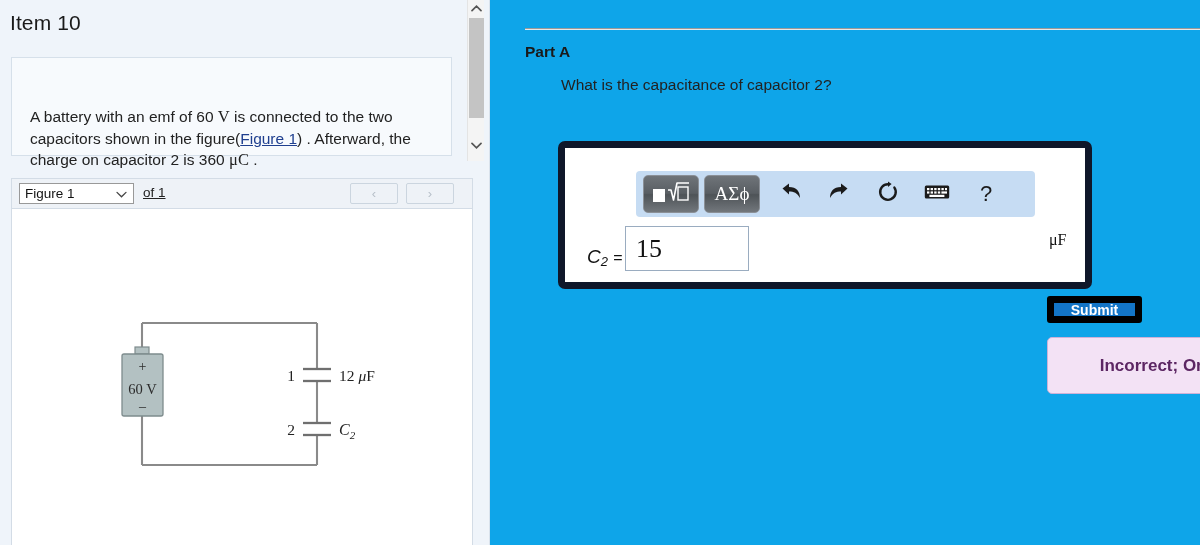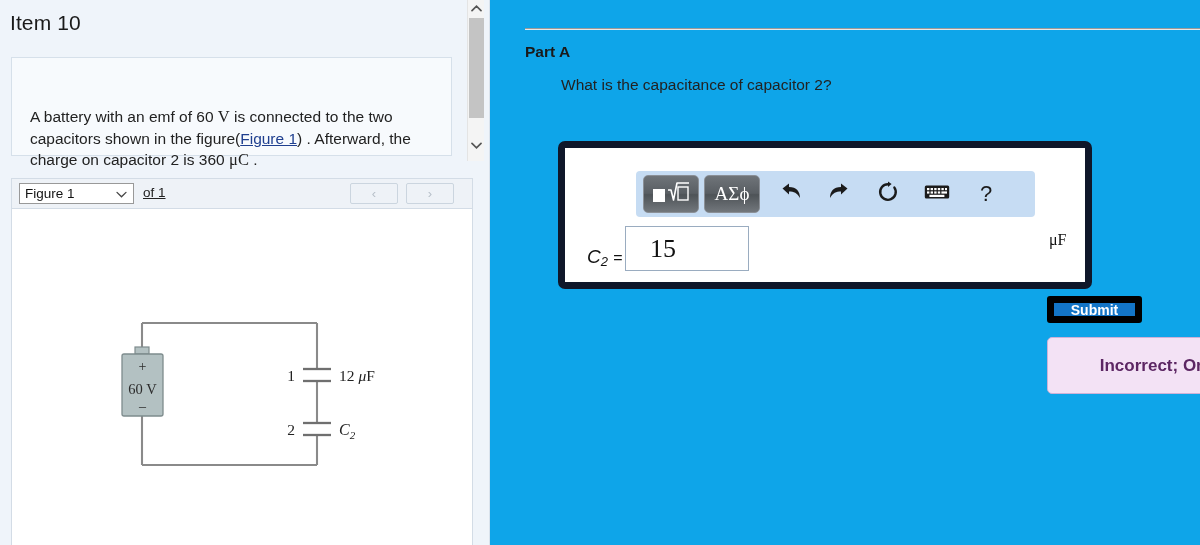--- a/index.html
+++ b/index.html
@@ -187,21 +187,21 @@
     font-size: 13px; vertical-align: -3px; font-style: italic;
   }
   .ans-label .eq { font-style: normal; font-size: 16px; }
   .ans-input {
     position: absolute; left: 60px; top: 78px;
     width: 124px; height: 45px;
     background: #fff;
     border: 1px solid #9aacc0;
     font-family: "Liberation Serif", serif;
     font-size: 26px; color: #111;
-    padding: 0 0 0 24px;
+    padding: 0 0 0 10px;
     line-height: 43px;
     cursor: text;
   }
   .ans-unit {
     position: absolute; left: 484px; top: 83px;
     font-family: Liberation Serif, serif;
     font-size: 16px; color: #111;
   }
 
   

